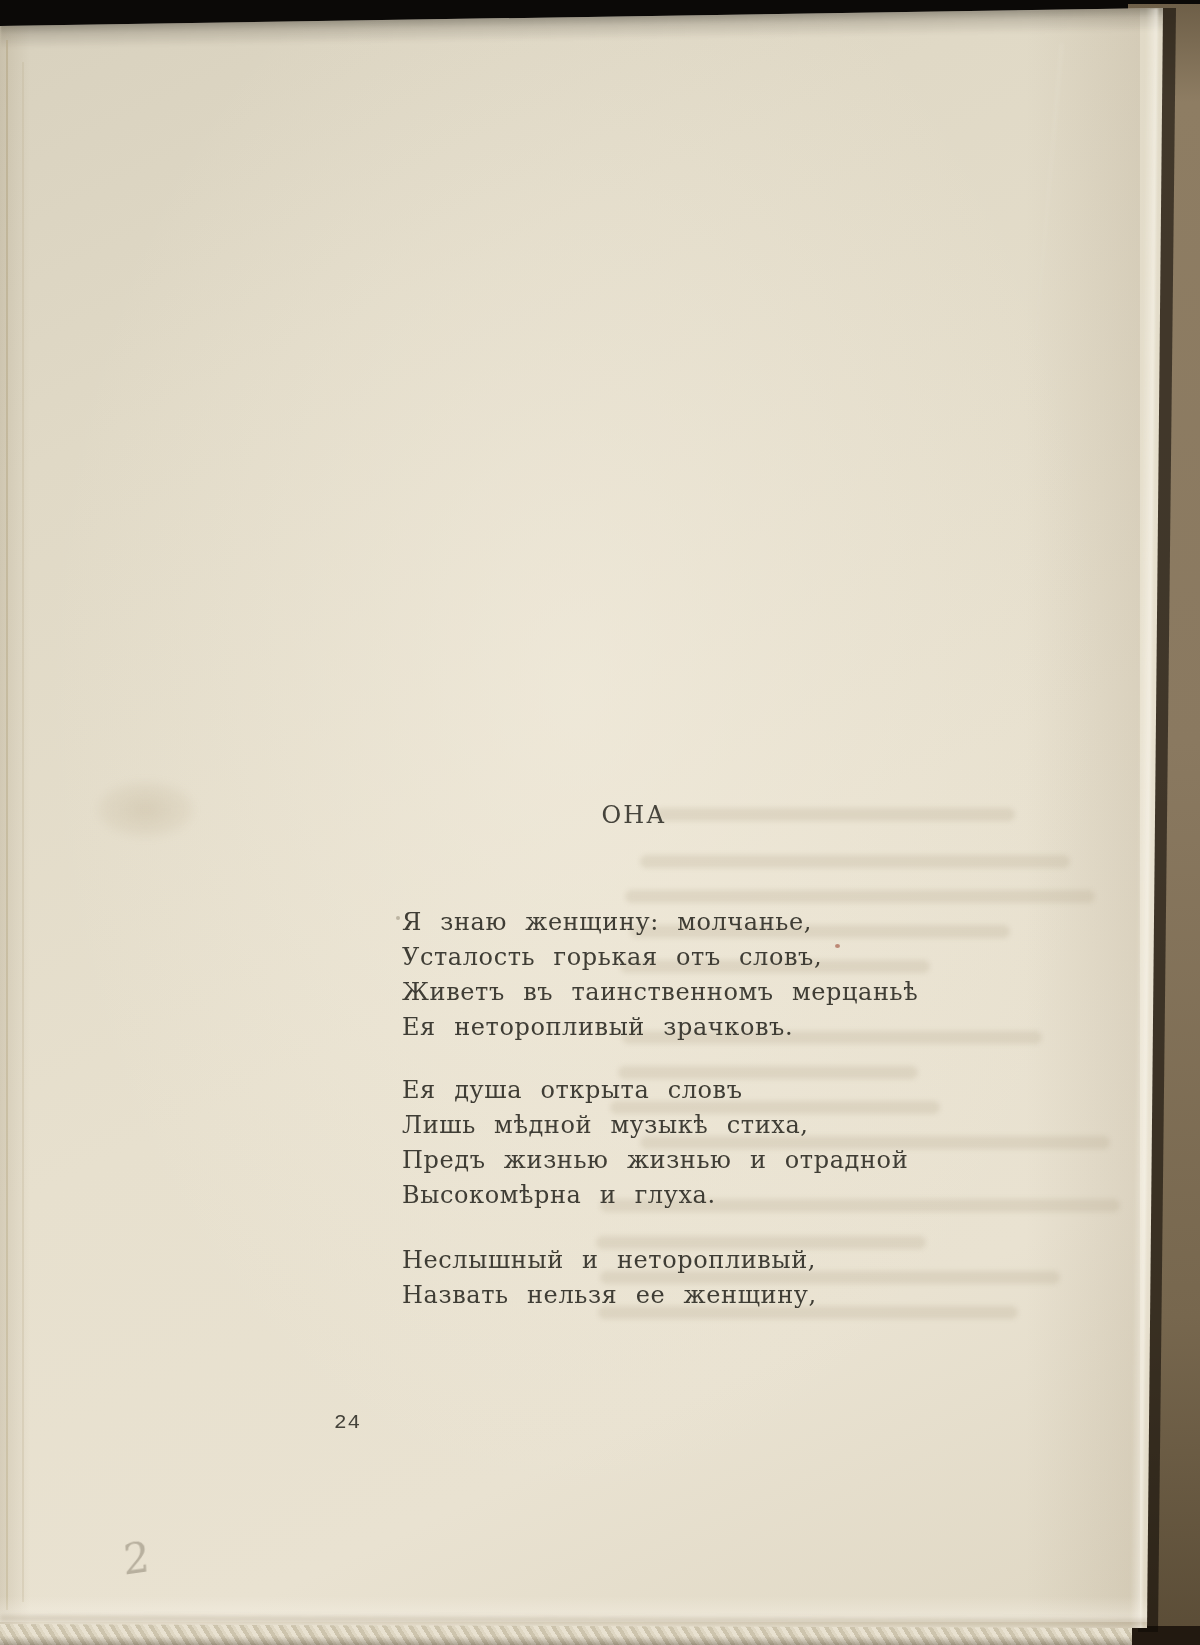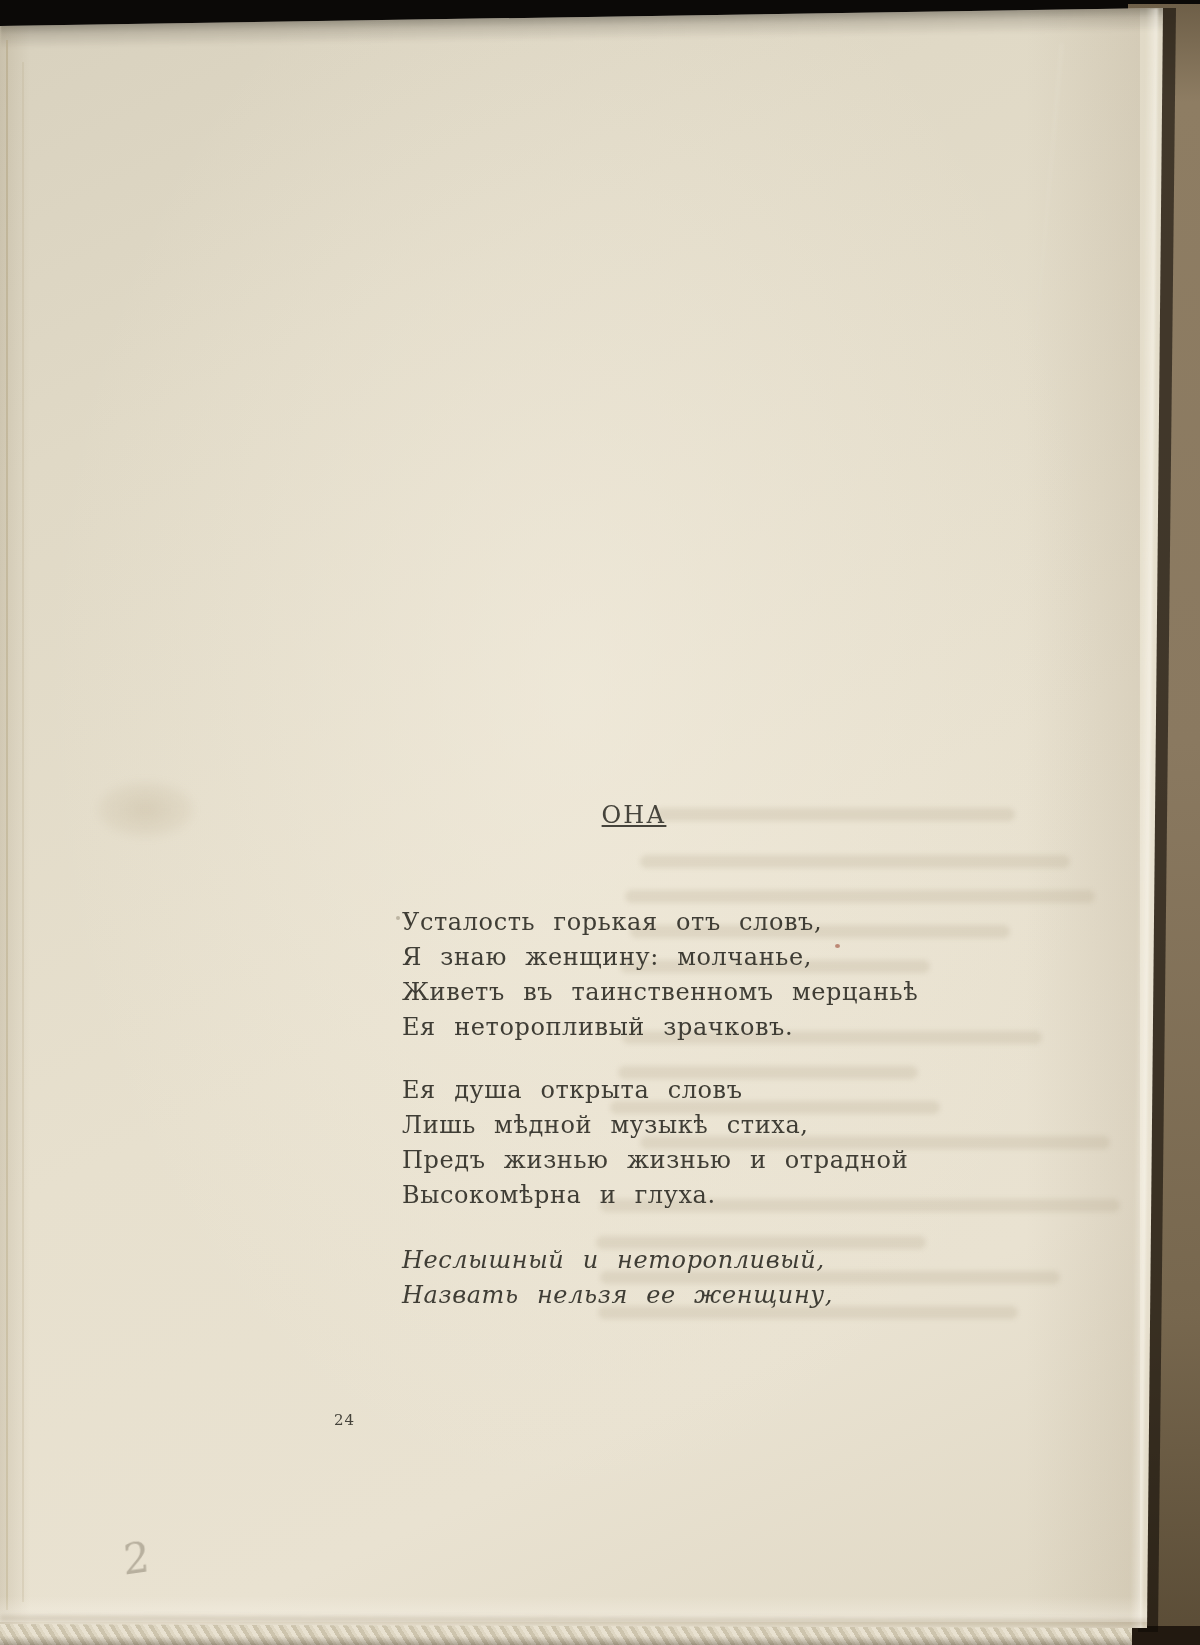--- a/index.html
+++ b/index.html
@@ -102,31 +102,31 @@
   }
   
   .ghost-line {
     position:absolute; height:13px; border-radius:7px;
     background:rgba(173,160,132,0.22); filter:blur(2.5px);
   }
   
   .poem-title {
     position:absolute; left:634px; top:801px; transform:translateX(-50%);
     font-size:24px; line-height:1.2; letter-spacing:2px;
-    color:#46443c; white-space:nowrap;text-decoration:underline;
+    color:#46443c; white-space:nowrap;
   }
   .stanza { position:absolute; left:402px; }
   .line {
     display:block; height:35px; line-height:35px;
     font-size:24px; letter-spacing:0.6px; word-spacing:0.42em;
     color:#3f3d35; white-space:nowrap;
   }
   .page-number {
     position:absolute; left:334px; top:1411px;
-    font-size:15px; color:#45433b; letter-spacing:1px;
+    font-size:21px; color:#45433b; letter-spacing:1px;font-family:Liberation Mono, monospace;
   }
   .pencil-mark {
     position:absolute; left:123px; top:1534px;
     font-size:42px; color:rgba(125,115,98,0.45);
     transform:rotate(-8deg) skewX(-5deg);
     filter:blur(0.6px);
   }
 </style>
 </head>
 <body>
@@ -163,34 +163,34 @@
   <div class="ghost-line" style="left:610px; top:1101px; width:330px;"></div>
   <div class="ghost-line" style="left:640px; top:1136px; width:470px;"></div>
   <div class="ghost-line" style="left:600px; top:1199px; width:520px;"></div>
   <div class="ghost-line" style="left:596px; top:1236px; width:330px;"></div>
   <div class="ghost-line" style="left:600px; top:1271px; width:460px;"></div>
   <div class="ghost-line" style="left:598px; top:1306px; width:420px;"></div>
 
   <div class="poem-title">ОНА</div>
 
   <div class="stanza" style="top:905px;">
+    <span class="line">Я знаю женщину: молчанье,</span>
     <span class="line">Усталость горькая отъ словъ,</span>
-    <span class="line">Я знаю женщину: молчанье,</span>
     <span class="line">Живетъ въ таинственномъ мерцаньѣ</span>
     <span class="line">Ея неторопливый зрачковъ.</span>
   </div>
 
   <div class="stanza" style="top:1073px;">
     <span class="line">Ея душа открыта словъ</span>
     <span class="line">Лишь мѣдной музыкѣ стиха,</span>
     <span class="line">Предъ жизнью жизнью и отрадной</span>
     <span class="line">Высокомѣрна и глуха.</span>
   </div>
 
-  <div class="stanza" style="top:1243px;font-style:italic;">
+  <div class="stanza" style="top:1243px;">
     <span class="line">Неслышный и неторопливый,</span>
     <span class="line">Назвать нельзя ее женщину,</span>
   </div>
 
   <div class="page-number">24</div>
 
   <div class="pencil-mark">2</div>
 
 </div>
 

